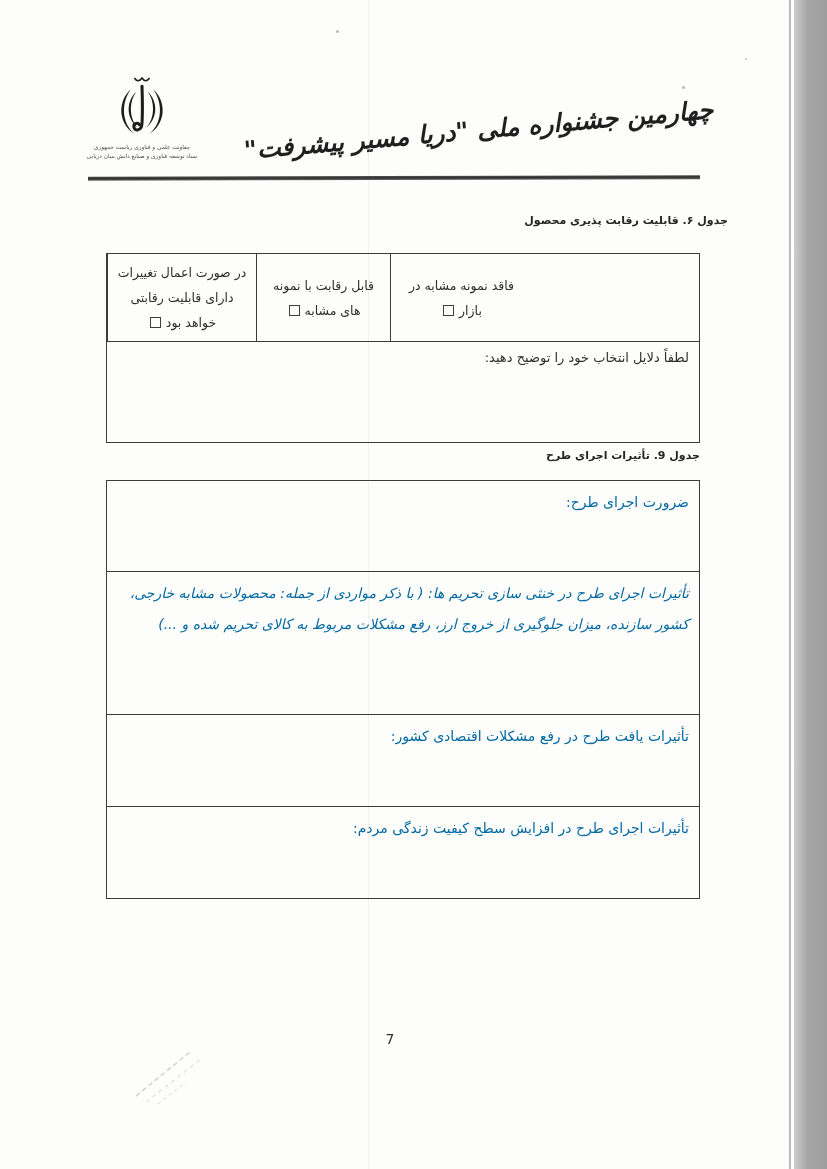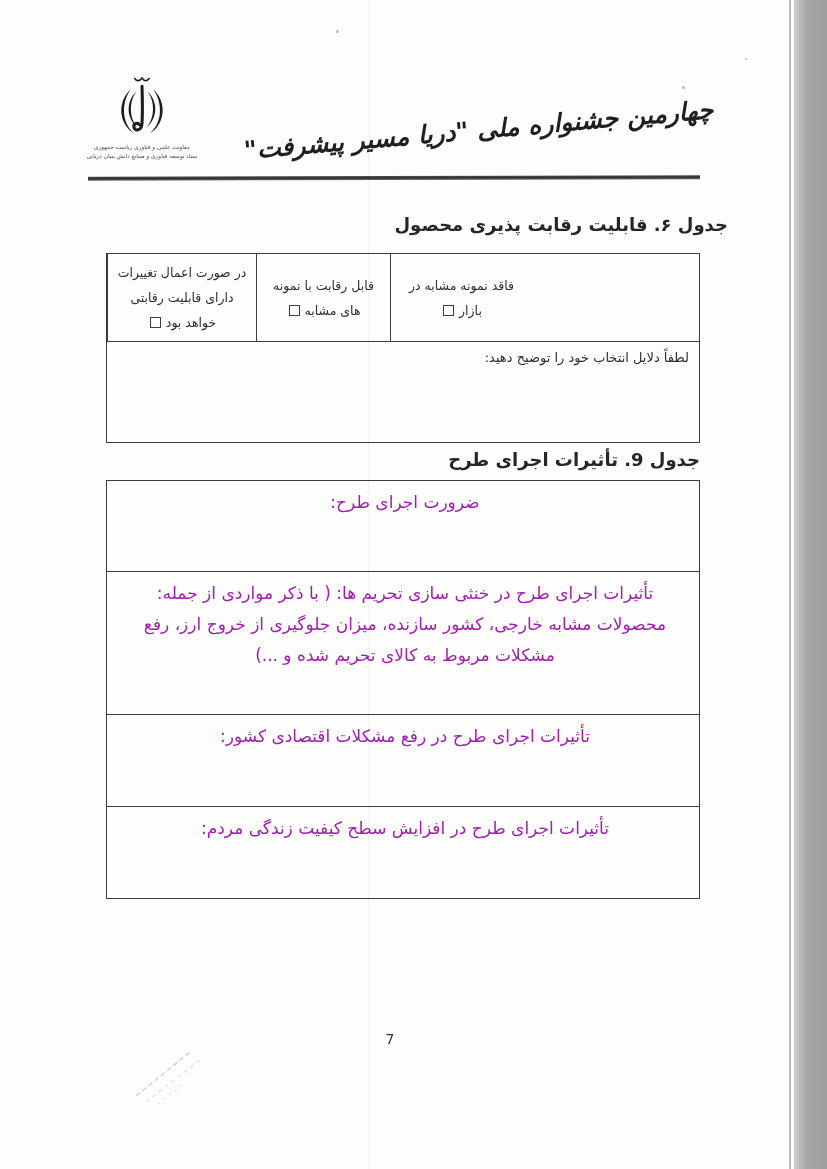--- a/index.html
+++ b/index.html
@@ -46,21 +46,21 @@
     white-space:nowrap;
   }
   .head-rule {
     position:absolute; left:88px; top:176px; width:612px; height:4px;
     background:linear-gradient(to bottom,#555,#2e2e2e 45%,#6a6a6a);
     transform:rotate(-.15deg);
   }
 
   
   .tbl-caption {
-    position:absolute; direction:rtl; font-size:18px; font-weight:bold;
+    position:absolute; direction:rtl; font-size:11px; font-weight:bold;
     color:#262626; white-space:nowrap;
   }
   #t6-caption { right:99px; top:214px; }
   #t7-caption { right:127px; top:449px; }
 
   
   .t6 {
     position:absolute; left:106px; top:253px; width:594px;
     border:1.4px solid #3c3c3c; box-sizing:border-box; background:transparent;
   }
@@ -83,27 +83,27 @@
     border:1.2px solid #3f3f3f; vertical-align:-1px; margin:0 5px 0 2px;
     box-sizing:border-box;
   }
 
   
   .t7 {
     position:absolute; left:106px; top:480px; width:594px;
     border:1.4px solid #3c3c3c; box-sizing:border-box;
   }
   .t7row {
-    box-sizing:border-box; direction:rtl; text-align:center;
-    font-size:17px; line-height:31px; color:#a21caf;
+    box-sizing:border-box; direction:rtl; text-align:right;
+    font-size:14px; line-height:31px; color:#0369a1;
     padding:6px 10px 0 14px;
   }
   .t7row + .t7row { border-top:1.2px solid #3c3c3c; }
   .h90  { height:90px; }
-  .h143 { height:143px; }
+  .h143 { height:143px;font-style:italic; }
   .h92  { height:92px; }
   .h118 { height:118px; }
 
   .page-number {
     position:absolute; left:378px; top:1031px; width:24px;
     text-align:center; font-size:14px; color:#2f2f2f;
   }
   .pencil-mark { position:absolute; left:128px; top:1038px; opacity:.45; }
 </style>
 </head>
@@ -150,21 +150,21 @@
       </div>
     </div>
     <div class="t6-explain">لطفاً دلایل انتخاب خود را توضیح دهید:</div>
   </div>
 
   <div class="tbl-caption" id="t7-caption">جدول 9. تأثیرات اجرای طرح</div>
 
   <div class="t7">
     <div class="t7row h90">ضرورت اجرای طرح:</div>
     <div class="t7row h143">تأثیرات اجرای طرح در خنثی سازی تحریم ها: ( با ذکر مواردی از جمله: محصولات مشابه خارجی، کشور سازنده، میزان جلوگیری از خروج ارز، رفع مشکلات مربوط به کالای تحریم شده و ...)</div>
-    <div class="t7row h92">تأثیرات اجرای طرح در رفع مشکلات اقتصادی کشور:</div>
+    <div class="t7row h92">تأثیرات یافت طرح در رفع مشکلات اقتصادی کشور:</div>
     <div class="t7row h92">تأثیرات اجرای طرح در افزایش سطح کیفیت زندگی مردم:</div>
   </div>
 
   <div class="page-number">7</div>
 
   <svg class="pencil-mark" width="115" height="70" viewBox="0 0 115 70">
     <path d="M8 58 L62 14" stroke="#8f8f8f" stroke-width="1.2" stroke-dasharray="5 3" fill="none"></path>
     <path d="M18 64 L72 22" stroke="#9a9a9a" stroke-width="1" stroke-dasharray="4 4" fill="none"></path>
     <path d="M30 66 L58 44" stroke="#a0a0a0" stroke-width="1" stroke-dasharray="3 4" fill="none"></path>
   </svg>

